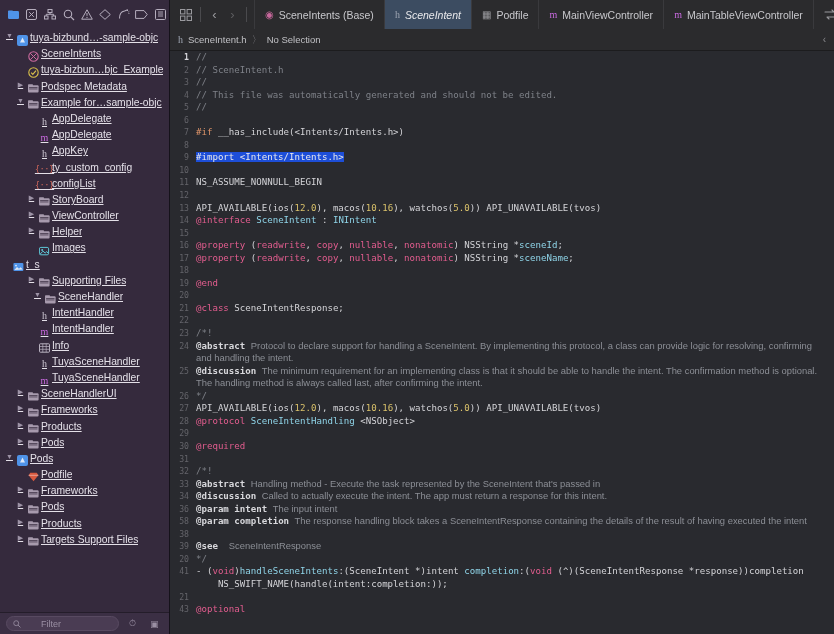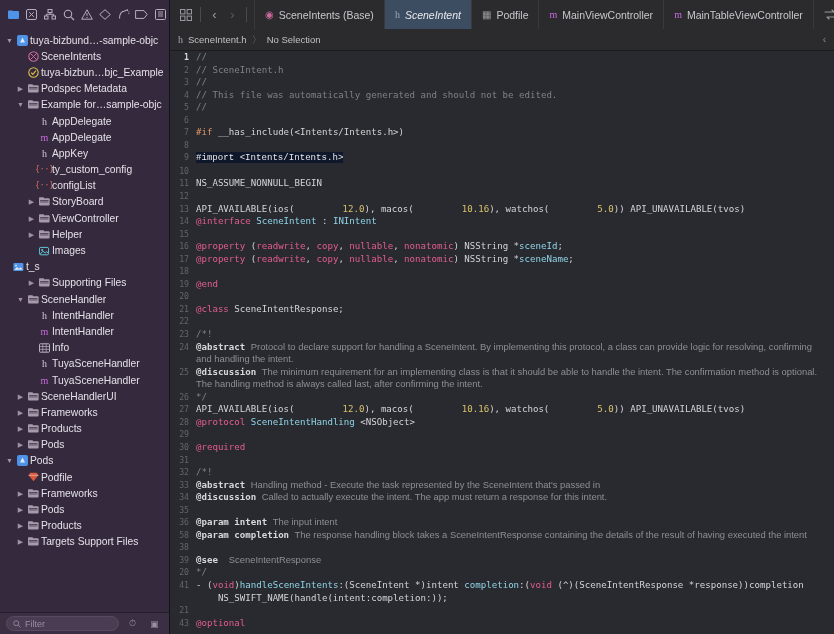--- a/index.html
+++ b/index.html
@@ -37,42 +37,42 @@
   .tab .ficon.pod { color:#9a9a9e; }
   .tb-right-ico { display:flex; align-items:center; gap:7px; padding:0 8px; }
 
   
   .body { flex:1; display:flex; min-height:0; }
 
   
   .navigator { width:170px; flex:0 0 170px; background:#352a3d; border-right:1px solid #15121a;
      display:flex; flex-direction:column; position:relative; overflow:hidden; }
   .nav-tree { flex:1; overflow:hidden; padding-top:3px; }
-  .row { display:flex; align-items:center; height:16.2px; font-size:10.3px; color:#e4e0e8;
-     white-space:nowrap; padding-right:4px; }
+  .row { display:flex; height:16.2px; font-size:10.3px; color:#e4e0e8;
+     white-space:nowrap; padding-right:4px;text-decoration:underline; }
   .tw { width:11px; flex:0 0 11px; text-align:center; color:#9d93a6; font-size:7px; line-height:1;}
   .ic { width:15px; flex:0 0 15px; display:flex; align-items:center; justify-content:center;
       font-size:9.5px; }
   .lbl { overflow:hidden; text-overflow:ellipsis; }
   .ic.folder { color:#a79aad; }
   .ic.proj { color:#4f93e8; }
   .ic.h { color:#cfc8d4; font-family:"Liberation Serif",serif; font-size:10px;}
   .ic.m { color:#c96ae0; font-family:"Liberation Serif",serif; font-size:10px;}
   .ic.plist { color:#d86a5c; font-size:8px; }
   .ic.xcassets{ color:#5fc8d8; }
   .ic.img { color:#4f93e8; }
   .ic.scene { color:#c8689c; }
   .ic.test { color:#d9c04a; }
   .ic.podfile { color:#d8593f; }
   .ic.table { color:#b9b2c0; }
 
   .filter-bar{ position:absolute; left:0; right:0; bottom:0; height:22px; background:#3b2f44;
      border-top:1px solid #241d2a; display:flex; align-items:center; padding:0 6px; gap:5px; }
   .filter-field{ flex:1; height:15px; border-radius:8px; background:#4a3c53; border:1px solid #584a61;
-     display:flex; align-items:center; padding:0 6px; gap:4px; color:#9a8fa3; font-size:9px; }
+     display:flex; align-items:center; padding:0 6px; gap:20px; color:#9a8fa3; font-size:9px; }
 
   
   .editor { flex:1; display:flex; flex-direction:column; min-width:0; background:#292a2f; }
   .breadcrumb { height:22px; flex:0 0 22px; background:#2b2b2d; display:flex; align-items:center;
      padding:0 8px; gap:5px; font-size:9.5px; color:#c0c0c4; border-bottom:1px solid #1c1c1e;}
   .bc-h{ color:#9fa6b3; font-family:"Liberation Serif",serif; font-size:10px;}
   .bc-sep{ color:#7c7c80; font-size:10px; }
   .bc-right{ margin-left:auto; color:#8a8a8e; font-size:10px;}
 
   .code-wrap { flex:1; position:relative; overflow:hidden; background:#292a2f; }
@@ -83,25 +83,25 @@
      font-size:8.2px; line-height:12.55px; user-select:none; }
   .gut.cur { color:#d7d7dc; font-weight:bold; }
   .src { flex:1; white-space:pre; color:#d4d4d8; padding-right:4px; }
   .src.wrap { white-space:normal; }
 
   
   .c  { color:#7e8188; font-style:normal; }            
   .pp { color:#e0956a; }                                
   .kw { color:#e35d8f; }                                
   .ty { color:#8fd4e8; }                                
-  .nu { color:#d9c16a;margin-left:48px; }                                
+  .nu { color:#d9c16a; }                                
   .pl { color:#d4d4d8; }                                
   .dc { color:#8c8f96; font-family:"Liberation Sans",sans-serif; font-size:9.4px;} 
   .dk { color:#d8d8dc; font-weight:bold; }              
-  .sel{ background:#0f172a; color:#e8e8ec;font-family:Liberation Mono, monospace; }            
+  .sel{ background:#1d4ed8; color:#e8e8ec; }            
   .fn { color:#8fd4e8;text-align:right; }
 </style>
 </head>
 <body>
 
 <div id="app">
 
   <div class="topbar">
 
     <div class="topbar-left">
@@ -363,21 +363,21 @@
             <span class="ic folder">
               <svg width="11" height="9" viewBox="0 0 11 9">
                 <rect x="0" y="1.2" width="10.6" height="7.2" rx="1" fill="#a79aad"></rect>
                 <rect x="0" y="0.3" width="5" height="1.8" rx="0.7" fill="#a79aad"></rect>
                 <rect x="1.1" y="3" width="8.4" height="0.7" fill="#352a3d"></rect>
                 <rect x="1.1" y="4.6" width="8.4" height="0.7" fill="#352a3d"></rect>
               </svg>
             </span>
             <span class="lbl">Supporting Files</span>
           </div>
-          <div class="row" style="padding-left: 15px;">
+          <div class="row" style="padding-left: 32px;">
             <span class="tw">▼</span>
             <span class="ic folder">
               <svg width="11" height="9" viewBox="0 0 11 9">
                 <rect x="0" y="1.2" width="10.6" height="7.2" rx="1" fill="#a79aad"></rect>
                 <rect x="0" y="0.3" width="5" height="1.8" rx="0.7" fill="#a79aad"></rect>
                 <rect x="1.1" y="3" width="8.4" height="0.7" fill="#352a3d"></rect>
                 <rect x="1.1" y="4.6" width="8.4" height="0.7" fill="#352a3d"></rect>
               </svg>
             </span>
             <span class="lbl">SceneHandler</span>
@@ -685,24 +685,20 @@
             </div>
             <div class="cl">
               <span class="gut">33</span>
               <span class="src"><span class="dk">@abstract</span> <span class="dc">Handling method - Execute the task represented by the SceneIntent that's passed in</span></span>
             </div>
             <div class="cl">
               <span class="gut">34</span>
               <span class="src"><span class="dk">@discussion</span> <span class="dc">Called to actually execute the intent. The app must return a response for this intent.</span></span>
             </div>
             <div class="cl">
-              <span class="gut">35</span>
-              <span class="src"></span>
-            </div>
-            <div class="cl">
               <span class="gut">36</span>
               <span class="src"><span class="dk">@param</span> <span class="dk">intent</span> <span class="dc">The input intent</span></span>
             </div>
             <div class="cl">
               <span class="gut">58</span>
               <span class="src"><span class="dk">@param</span> <span class="dk">completion</span> <span class="dc">The response handling block takes a SceneIntentResponse containing the details of the result of having executed the intent</span></span>
             </div>
             <div class="cl">
               <span class="gut">38</span>
               <span class="src"></span>

